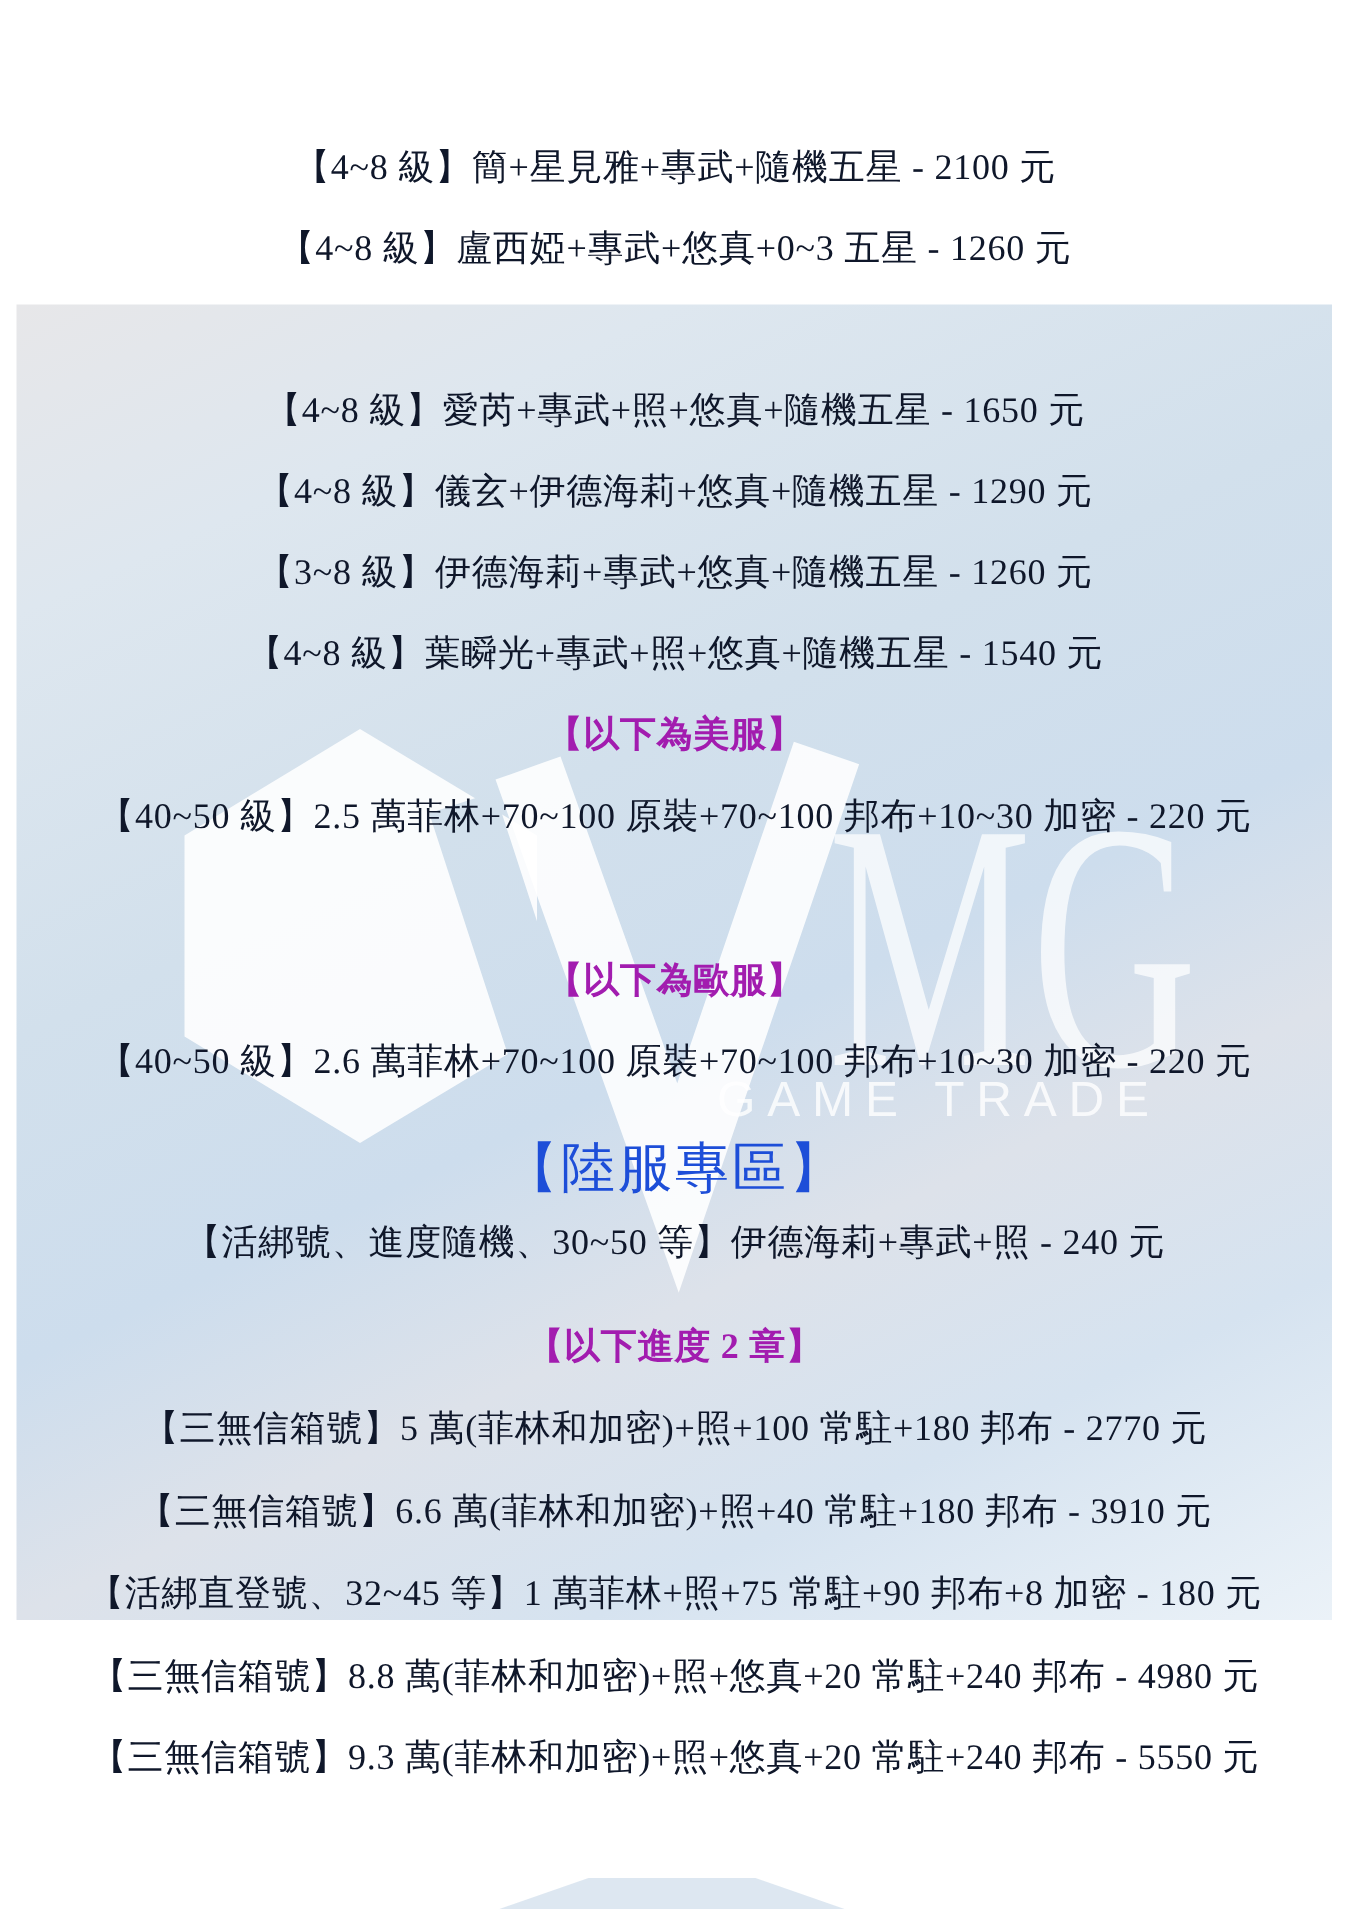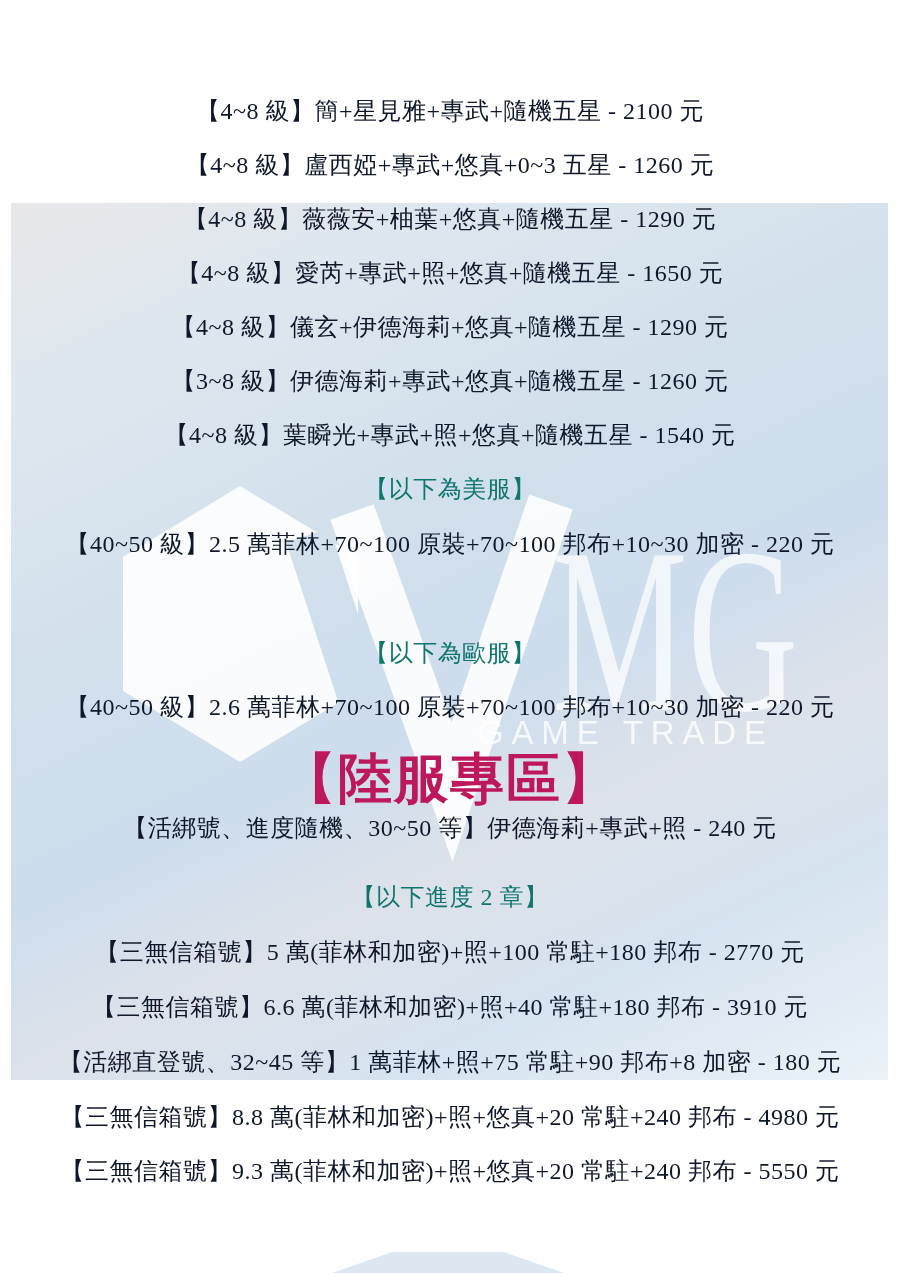--- a/index.html
+++ b/index.html
@@ -29,27 +29,27 @@
   .line{
     position:absolute;left:0;right:0;
     transform:translateY(-50%);
     text-align:center;
     white-space:nowrap;
     font-size:24px;
     color:#0f172a;
     letter-spacing:0.5px;
   }
   .line.red{
-    color:#0f766e;
-    font-weight:400;
+    color:#a21caf;
+    font-weight:700;
   }
   .line.title{
-    font-size:54px;
-    color:#be185d;
-    font-weight:700;
+    font-size:36px;
+    color:#1d4ed8;
+    font-weight:400;
     letter-spacing:2px;
   }
   .bottom-hex{
     position:absolute;
     left:332px;top:1252px;width:232px;height:21px;
     background:#d7e3ef;
     opacity:0.85;
     clip-path:polygon(26% 0,74% 0,100% 100%,0 100%);
   }
 </style>
@@ -70,21 +70,20 @@
     <g>
       <polygon points="240,486 358,557 358,691 240,762 123,691 123,557" fill="#ffffff" fill-opacity="0.88" mask="url(#hexNotch)"></polygon>
       <path d="M352,512 L452,792 L551,502" fill="none" stroke="#ffffff" stroke-opacity="0.88" stroke-width="46"></path>
     </g>
     <text x="552" y="710" font-size="235" font-family="Liberation Serif, DejaVu Serif, serif" fill="#ffffff" fill-opacity="0.72" textLength="246" lengthAdjust="spacingAndGlyphs">MG</text>
     <text x="478" y="744" font-size="33" font-family="Liberation Sans, DejaVu Sans, sans-serif" fill="#ffffff" fill-opacity="0.8" letter-spacing="10" textLength="298" lengthAdjust="spacing">GAME TRADE</text>
   </svg>
 
   <div class="line" style="top:111px">【4~8 級】簡+星見雅+專武+隨機五星 - 2100 元</div>
   <div class="line" style="top:165px">【4~8 級】盧西婭+專武+悠真+0~3 五星 - 1260 元</div>
-  <div class="line" style="top:219px">【4~8 級】薇薇安+柚葉+悠真+隨機五星 - 1290 元</div>
   <div class="line" style="top:273px">【4~8 級】愛芮+專武+照+悠真+隨機五星 - 1650 元</div>
   <div class="line" style="top:327px">【4~8 級】儀玄+伊德海莉+悠真+隨機五星 - 1290 元</div>
   <div class="line" style="top:381px">【3~8 級】伊德海莉+專武+悠真+隨機五星 - 1260 元</div>
   <div class="line" style="top:435px">【4~8 級】葉瞬光+專武+照+悠真+隨機五星 - 1540 元</div>
   <div class="line red" style="top:489px">【以下為美服】</div>
   <div class="line" style="top:544px">【40~50 級】2.5 萬菲林+70~100 原裝+70~100 邦布+10~30 加密 - 220 元</div>
   <div class="line red" style="top:653px">【以下為歐服】</div>
   <div class="line" style="top:707px">【40~50 級】2.6 萬菲林+70~100 原裝+70~100 邦布+10~30 加密 - 220 元</div>
   <div class="line title" style="top:779px">【陸服專區】</div>
   <div class="line" style="top:828px">【活綁號、進度隨機、30~50 等】伊德海莉+專武+照 - 240 元</div>

